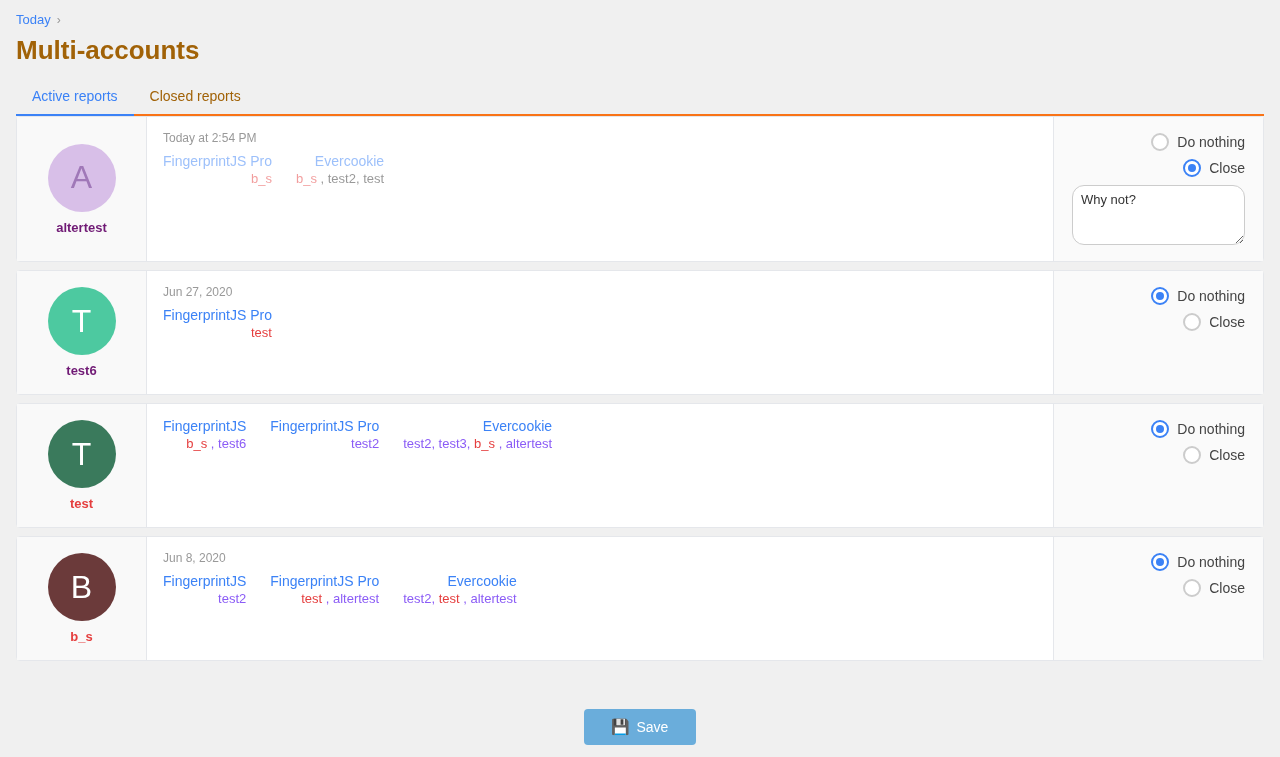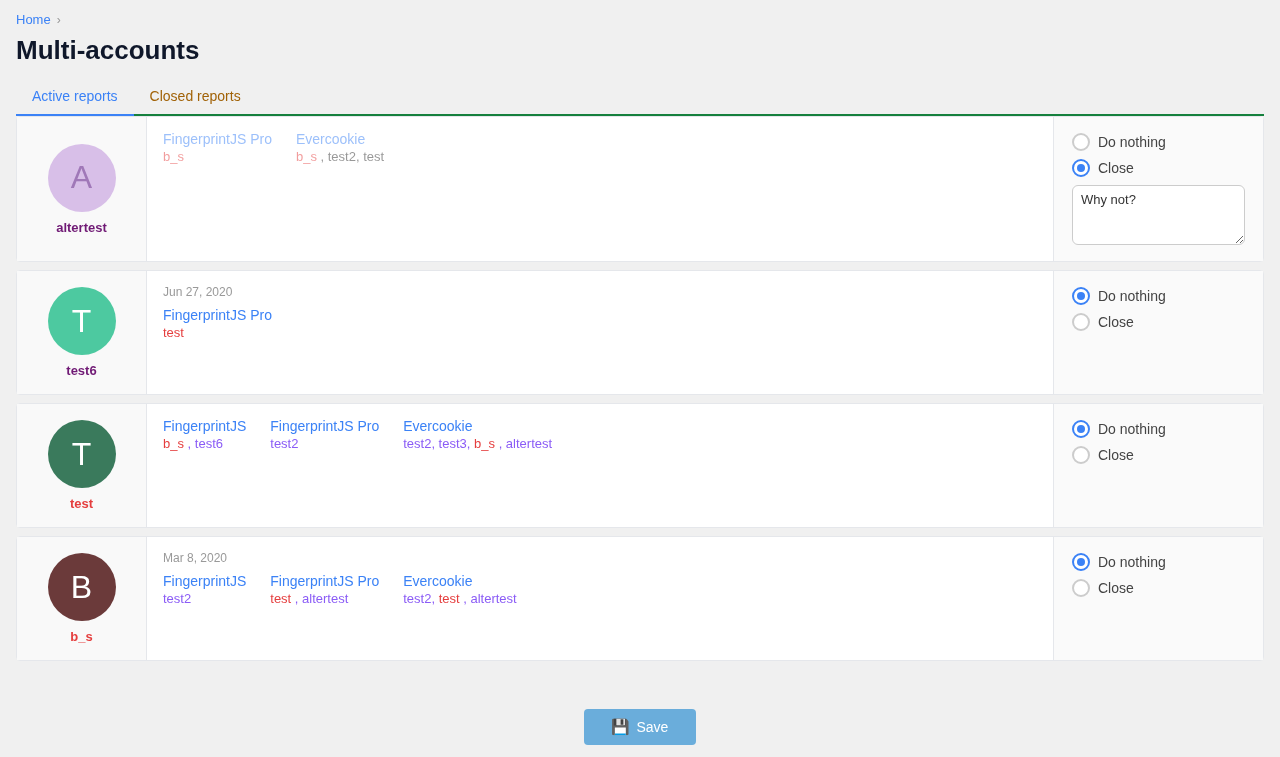--- a/index.html
+++ b/index.html
@@ -25,27 +25,27 @@
       font-size: 13px;
       cursor: pointer;
     }
     .breadcrumb-chevron {
       color: #999;
       font-size: 12px;
     }
     .page-title {
       font-size: 26px;
       font-weight: 600;
-      color: #0f172a;
+      color: #a16207;
       margin-bottom: 14px;
     }
     .tabs {
       display: flex;
       gap: 0;
-      border-bottom: 2px solid #15803d;
+      border-bottom: 2px solid #f97316;
       margin-bottom: 0;
     }
     .tab {
       padding: 8px 16px 10px;
       font-size: 14px;
       cursor: pointer;
       color: #a16207;
       border-bottom: 2px solid transparent;
       margin-bottom: -2px;
     }
@@ -110,20 +110,21 @@
     }
     .report-plugins {
       display: flex;
       gap: 24px;
       flex-wrap: wrap;
     }
     .plugin-group {
       display: flex;
       flex-direction: column;
       gap: 2px;
+      text-align: right;
     }
     .plugin-name {
       color: #3b82f6;
       font-size: 14px;
       font-weight: 500;
     }
     .plugin-name.faded {
       opacity: 0.5;
     }
     .plugin-users {
@@ -141,20 +142,21 @@
       flex-direction: column;
       gap: 8px;
       background: #fafafa;
     }
     .action-option {
       display: flex;
       align-items: center;
       gap: 8px;
       font-size: 14px;
       cursor: pointer;
+      justify-content: flex-end;
     }
     .radio-icon {
       width: 18px;
       height: 18px;
       border-radius: 50%;
       display: flex;
       align-items: center;
       justify-content: center;
       flex-shrink: 0;
     }
@@ -176,21 +178,21 @@
       background: #fff;
     }
     .action-label {
       font-size: 14px;
       color: #444;
     }
     .close-note-textarea {
       width: 100%;
       height: 60px;
       border: 1px solid #ccc;
-      border-radius: 6px;
+      border-radius: 12px;
       padding: 6px 8px;
       font-size: 13px;
       color: #333;
       resize: vertical;
       outline: none;
       font-family: inherit;
       background: #fff;
     }
     .save-bar {
       display: flex;
@@ -216,40 +218,41 @@
     }
     .floppy-icon {
       font-size: 15px;
     }
   </style>
 </head>
 <body>
 
 <div class="page-wrapper">
   <div class="breadcrumb">
-    <span class="breadcrumb-home">Home</span>
+    <span class="breadcrumb-home">Today</span>
     <span class="breadcrumb-chevron">›</span>
   </div>
   <h1 class="page-title">Multi-accounts</h1>
 
   <div class="tabs">
     <div class="tab active">Active reports</div>
     <div class="tab">Closed reports</div>
   </div>
 
   <div class="reports-list">
 
     <div class="report-row">
       <div class="report-user">
         <div class="avatar avatar-altertest">
           <span>A</span>
         </div>
         <span class="user-label user-label-blue">altertest</span>
       </div>
       <div class="report-content">
+        <div class="report-date">Today at 2:54 PM</div>
         <div class="report-plugins">
           <div class="plugin-group">
             <span class="plugin-name faded">FingerprintJS Pro</span>
             <span class="plugin-users">
               <span class="user-red user-faded">b_s</span>
             </span>
           </div>
           <div class="plugin-group">
             <span class="plugin-name faded">Evercookie</span>
             <span class="plugin-users">
@@ -347,21 +350,21 @@
     </div>
 
     <div class="report-row">
       <div class="report-user">
         <div class="avatar avatar-b">
           <span>B</span>
         </div>
         <span class="user-label user-label-red">b_s</span>
       </div>
       <div class="report-content">
-        <div class="report-date">Mar 8, 2020</div>
+        <div class="report-date">Jun 8, 2020</div>
         <div class="report-plugins">
           <div class="plugin-group">
             <span class="plugin-name">FingerprintJS</span>
             <span class="plugin-users">
               <span class="user-blue">test2</span>
             </span>
           </div>
           <div class="plugin-group">
             <span class="plugin-name">FingerprintJS Pro</span>
             <span class="plugin-users">

